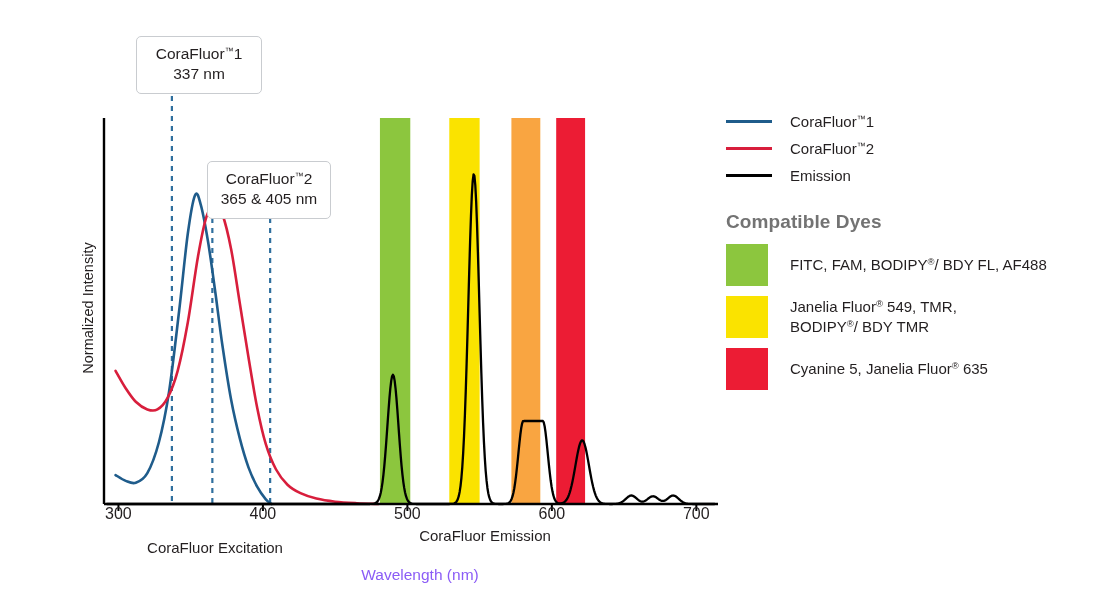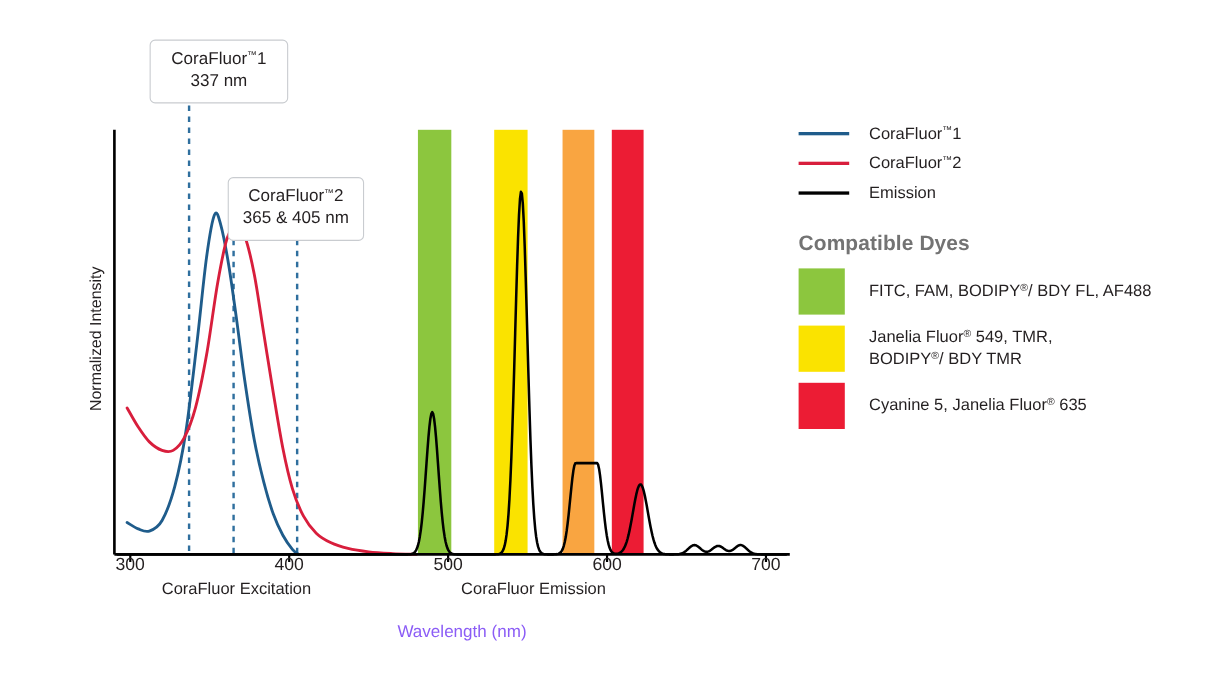--- a/index.html
+++ b/index.html
@@ -57,21 +57,21 @@
     top: 505px;
   }
   .sub-axis-label {
     position: absolute;
     font-size: 15px;
     color: #231f20;
     text-align: center;
     top: 527px;
     white-space: nowrap;
   }
-  #sub-label-exc { left: 70px; width: 290px; }
+  #sub-label-exc { left: 70px; width: 290px; margin-top: 12px; }
   #sub-label-emi { left: 340px; width: 290px; }
   #xaxis-title {
     position: absolute;
     left: 260px;
     top: 566px;
     width: 320px;
     text-align: center;
     font-size: 15.5px;
     color: #8b5cf6;
   }

